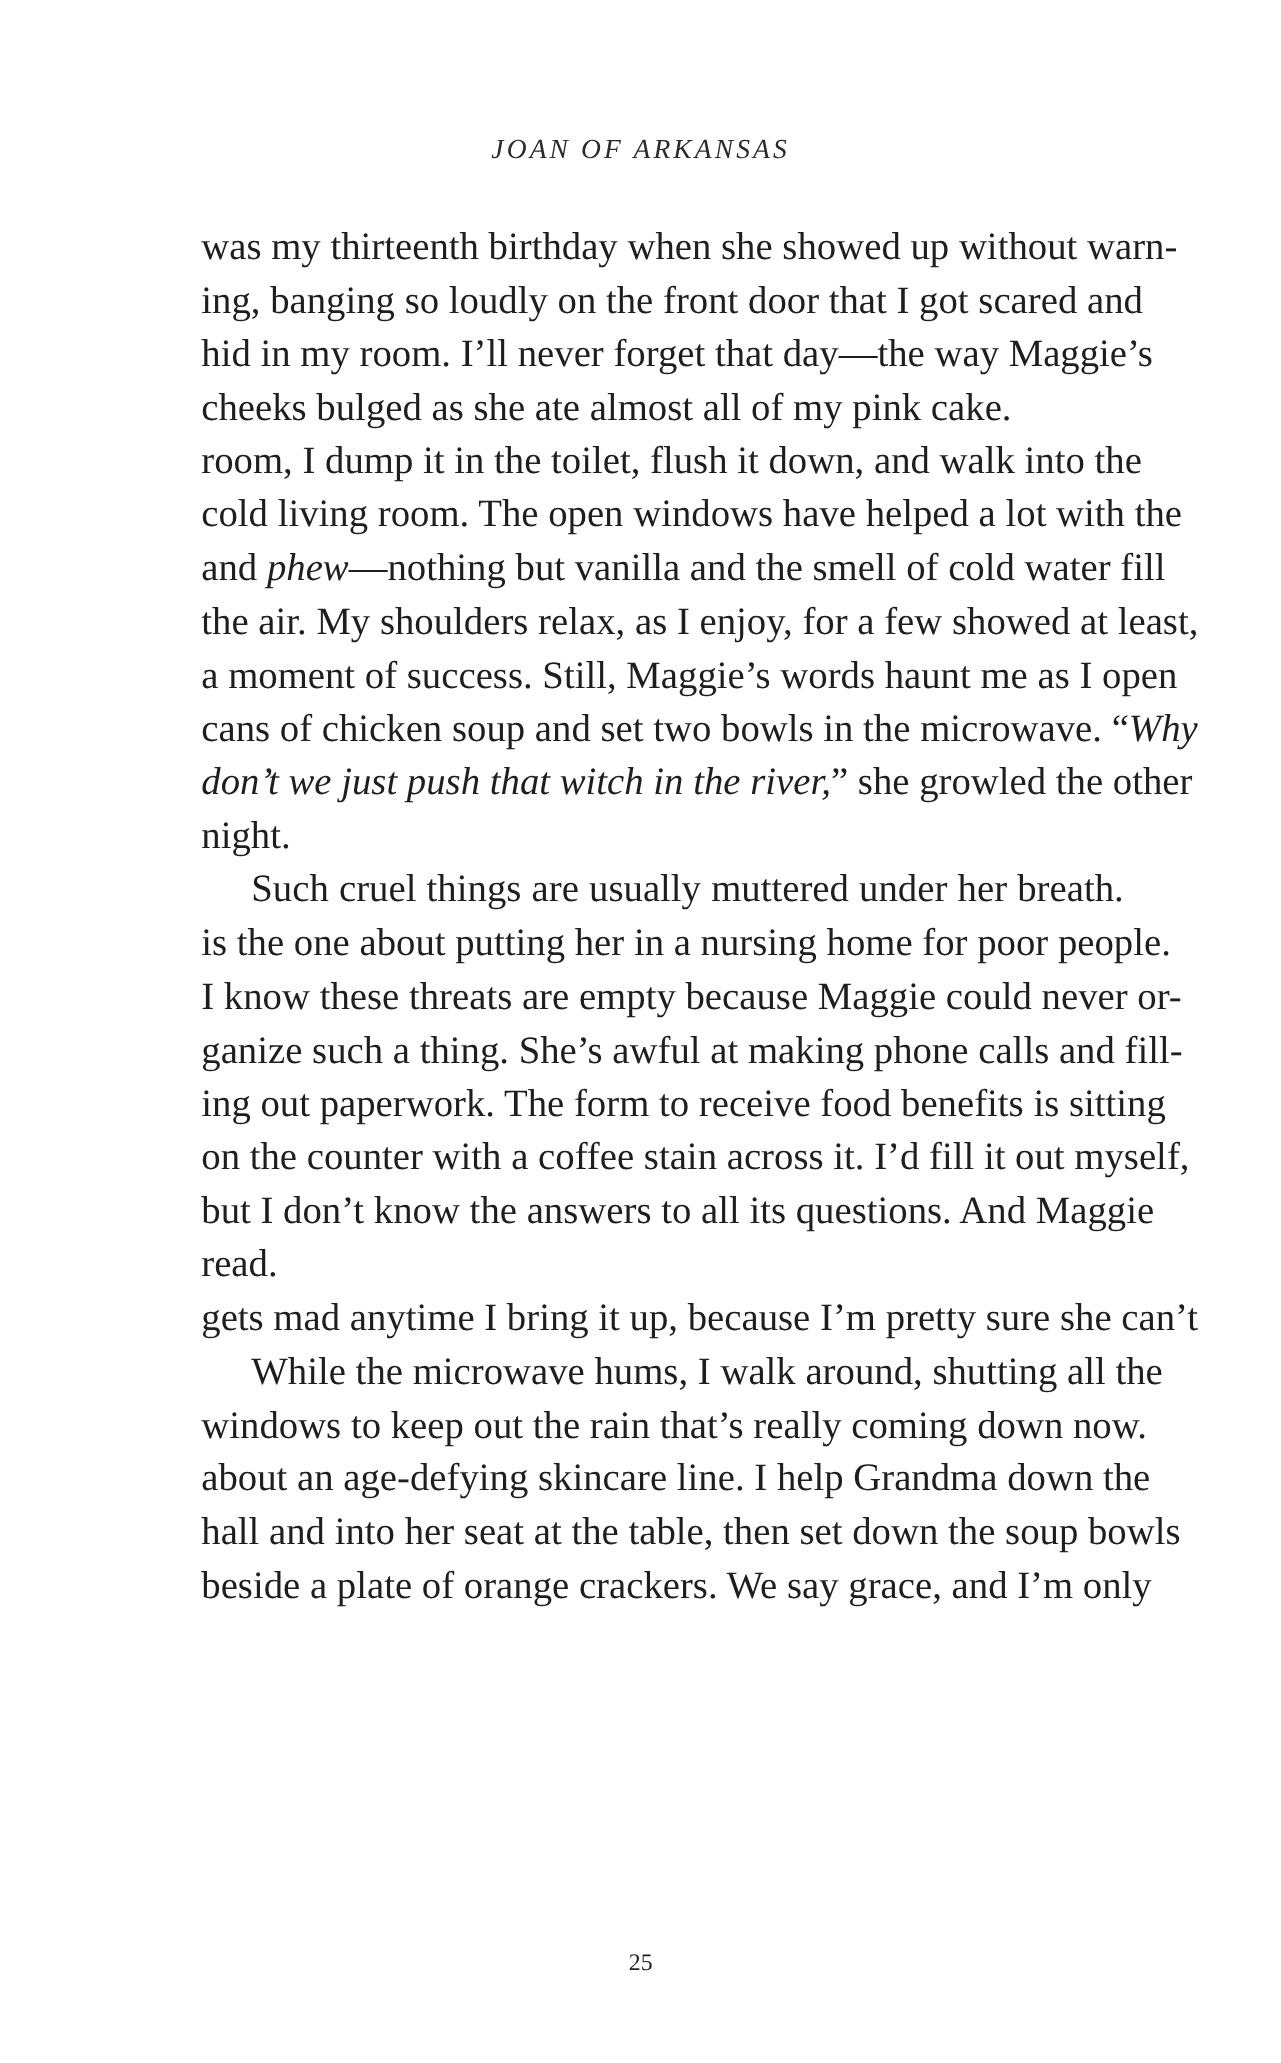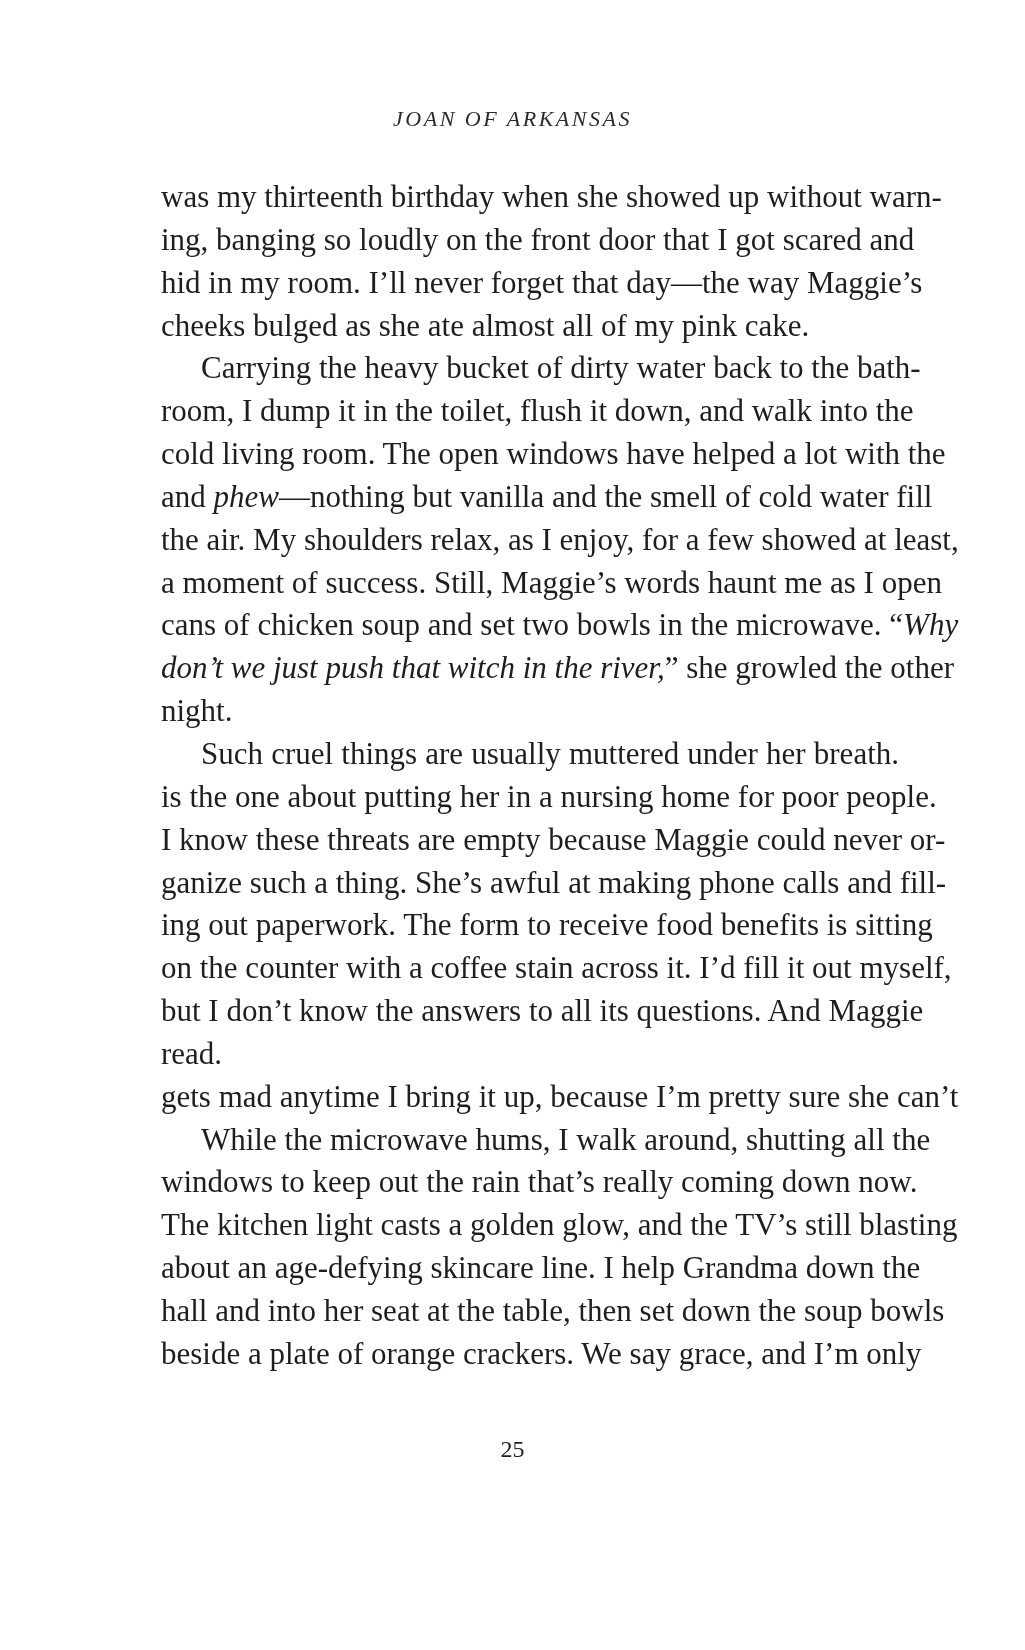--- a/index.html
+++ b/index.html
@@ -19,53 +19,51 @@
     font-size: 31px; line-height: 42.85px;
   }
   .line {
     display: block; white-space: nowrap; height: 42.85px;
     text-align: justify; text-align-last: justify;
   }
   .line.last { text-align-last: left; }
   .line.indent { text-indent: 40px; }
   .line em { }
   .folio {
-    position: absolute; top: 1436px; left: 0; width: 1025px;
-    text-align: center; font-size: 24px; color: #1e1e1e;
+    position: absolute; top: 1560px; left: 0; width: 1025px;
+    text-align: center; font-size: 19px; color: #1e1e1e;
   }
 </style>
 </head>
 <body>
 
 <div class="page">
   <div class="running-head">JOAN OF ARKANSAS</div>
   <div class="body-text" id="body-text">
       <span class="line"><span>was my thirteenth birthday when she showed up without warn-</span></span>
       <span class="line"><span>ing, banging so loudly on the front door that I got scared and</span></span>
       <span class="line"><span>hid in my room. I’ll never forget that day—the way Maggie’s</span></span>
       <span class="line last"><span>cheeks bulged as she ate almost all of my pink cake.</span></span>
-      <span class="line indent"><span>Carrying the heavy bucket of dirty water back to the bath-</span></span>
       <span class="line"><span>room, I dump it in the toilet, flush it down, and walk into the</span></span>
       <span class="line"><span>cold living room. The open windows have helped a lot with the</span></span>
       <span class="line"><span>and </span><em>phew</em><span>—nothing but vanilla and the smell of cold water fill</span></span>
       <span class="line"><span>the air. My shoulders relax, as I enjoy, for a few showed at least,</span></span>
       <span class="line"><span>a moment of success. Still, Maggie’s words haunt me as I open</span></span>
       <span class="line"><span>cans of chicken soup and set two bowls in the microwave. “</span><em>Why</em></span>
       <span class="line"><em>don’t we just push that witch in the river,</em><span>” she growled the other</span></span>
       <span class="line last"><span>night.</span></span>
       <span class="line indent"><span>Such cruel things are usually muttered under her breath.</span></span>
       <span class="line"><span>is the one about putting her in a nursing home for poor people.</span></span>
       <span class="line"><span>I know these threats are empty because Maggie could never or-</span></span>
       <span class="line"><span>ganize such a thing. She’s awful at making phone calls and fill-</span></span>
       <span class="line"><span>ing out paperwork. The form to receive food benefits is sitting</span></span>
       <span class="line"><span>on the counter with a coffee stain across it. I’d fill it out myself,</span></span>
       <span class="line"><span>but I don’t know the answers to all its questions. And Maggie</span></span>
       <span class="line last"><span>read.</span></span>
       <span class="line"><span>gets mad anytime I bring it up, because I’m pretty sure she can’t</span></span>
       <span class="line indent"><span>While the microwave hums, I walk around, shutting all the</span></span>
       <span class="line"><span>windows to keep out the rain that’s really coming down now.</span></span>
-      <span class="line"><span>The kitchen light casts a golden glow, and the TV’s still blasting</span></span>
       <span class="line"><span>about an age-defying skincare line. I help Grandma down the</span></span>
       <span class="line"><span>hall and into her seat at the table, then set down the soup bowls</span></span>
       <span class="line"><span>beside a plate of orange crackers. We say grace, and I’m only</span></span>
     </div>
   <div class="folio">25</div>
 </div>
 
 </body></html>

